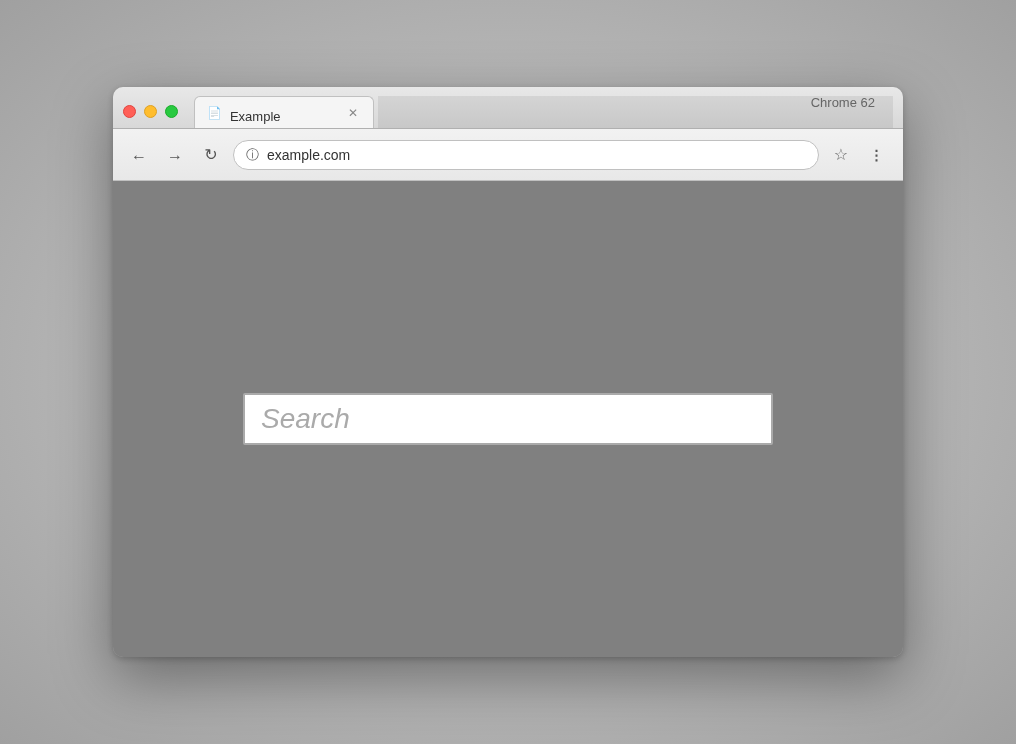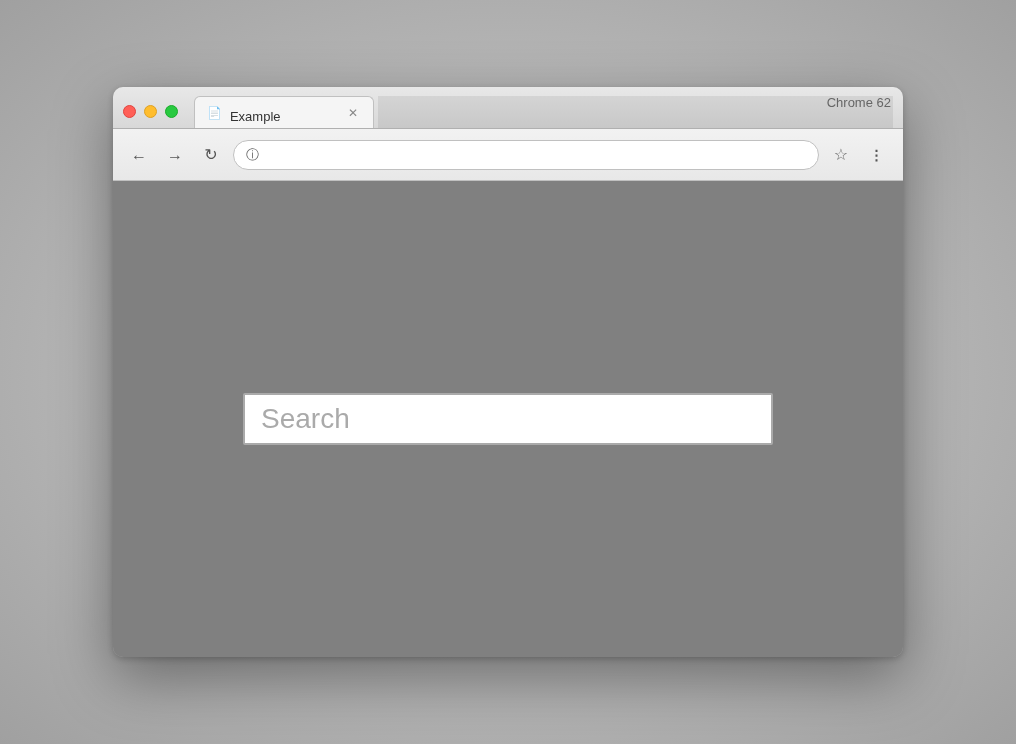--- a/index.html
+++ b/index.html
@@ -103,21 +103,21 @@
       width: 16px;
       height: 16px;
       display: flex;
       align-items: center;
       justify-content: center;
       border-radius: 50%;
     }
 
     .chrome-label {
       position: absolute;
-      right: 12px;
+      right: 28px;
       top: 8px;
       font-size: 13px;
       color: #666;
     }
 
     .new-tab-area {
       flex: 1;
       background: linear-gradient(to bottom, #d4d4d4 0%, #c8c8c8 100%);
       height: 32px;
       margin-left: 4px;
@@ -207,20 +207,21 @@
     .search-input {
       width: 530px;
       height: 52px;
       background: white;
       border: 2px solid #aaa;
       border-radius: 2px;
       padding: 12px 16px;
       font-size: 28px;
       color: #aaa;
       outline: none;
+      font-style: italic;
     }
 
     .search-input::placeholder {
       color: #aaa;
     }
   </style>
 </head>
 <body>
 
 <div class="browser-window">
@@ -249,20 +250,21 @@
     </button>
     <button class="nav-btn">
       <span>→</span>
     </button>
     <button class="nav-btn">
       <span>↻</span>
     </button>
 
     <div class="address-bar">
       <span class="address-icon">ⓘ</span>
+      <span class="address-text">example.com</span>
     </div>
 
     <div class="star-btn">
       <span>☆</span>
     </div>
     <div class="menu-btn">
       <span>⋮</span>
     </div>
   </div>
 

